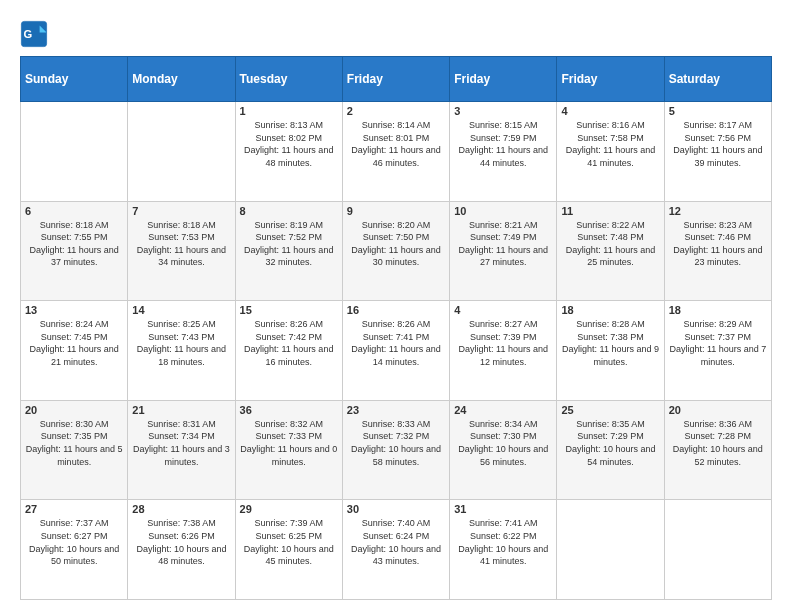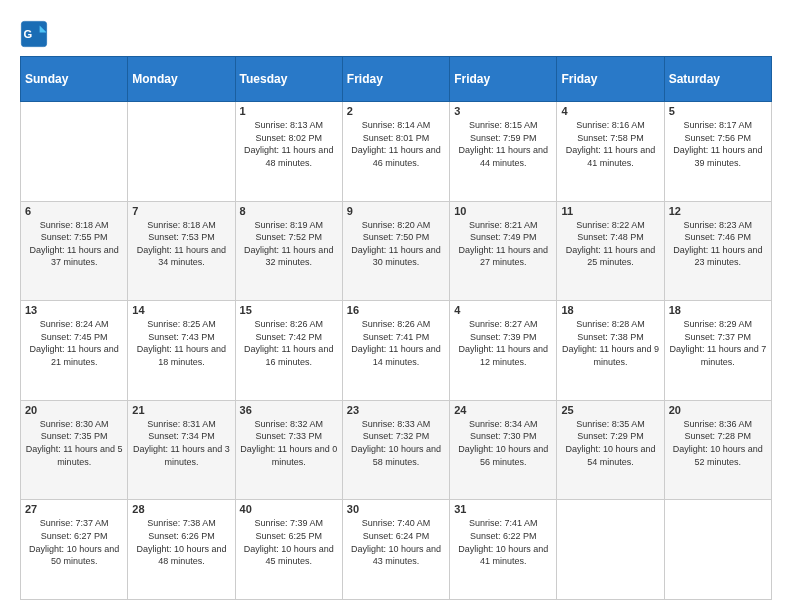--- a/index.html
+++ b/index.html
@@ -252,21 +252,21 @@
         <tr class="row-bg-white">
           <td>
             <span class="day-num">27</span>
             <div class="day-info">Sunrise: 7:37 AM<br>Sunset: 6:27 PM<br>Daylight: 10 hours and 50 minutes.</div>
           </td>
           <td>
             <span class="day-num">28</span>
             <div class="day-info">Sunrise: 7:38 AM<br>Sunset: 6:26 PM<br>Daylight: 10 hours and 48 minutes.</div>
           </td>
           <td>
-            <span class="day-num">40</span>
+            <span class="day-num">29</span>
             <div class="day-info">Sunrise: 7:39 AM<br>Sunset: 6:25 PM<br>Daylight: 10 hours and 45 minutes.</div>
           </td>
           <td>
             <span class="day-num">30</span>
             <div class="day-info">Sunrise: 7:40 AM<br>Sunset: 6:24 PM<br>Daylight: 10 hours and 43 minutes.</div>
           </td>
           <td>
             <span class="day-num">31</span>
             <div class="day-info">Sunrise: 7:41 AM<br>Sunset: 6:22 PM<br>Daylight: 10 hours and 41 minutes.</div>
           </td>

